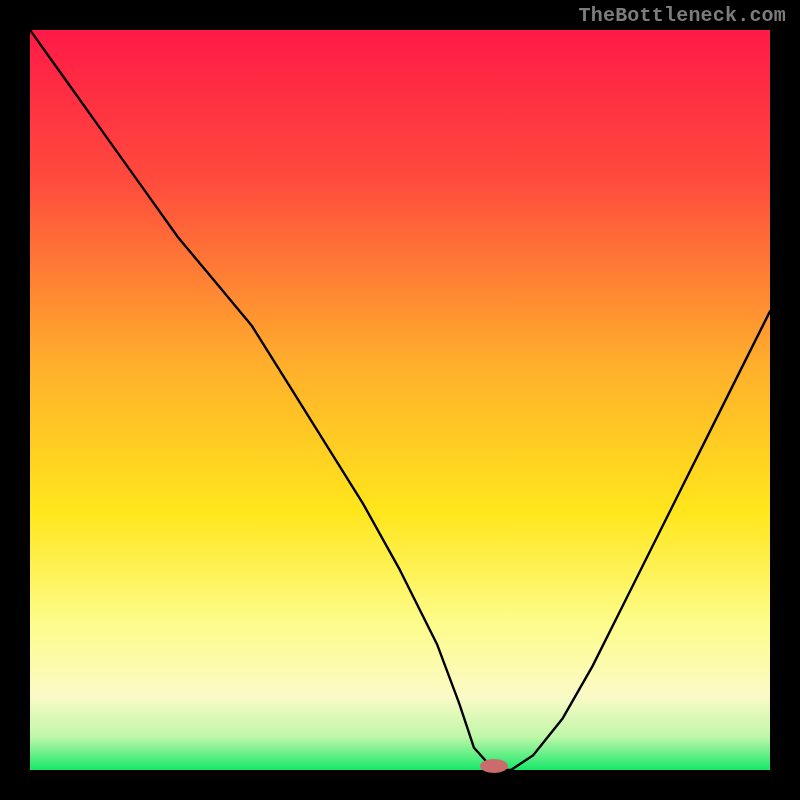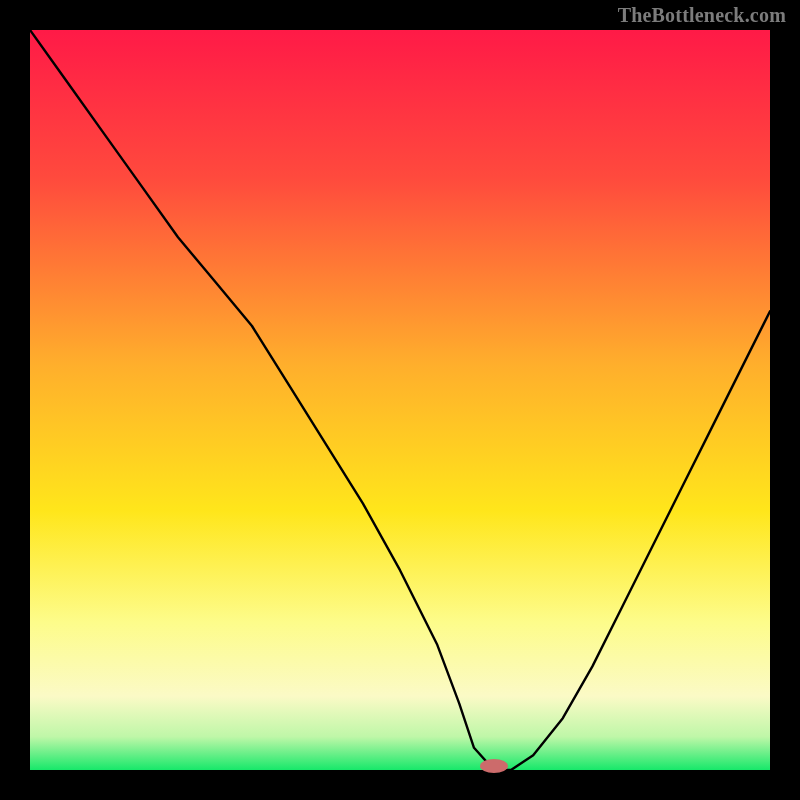--- a/index.html
+++ b/index.html
@@ -15,21 +15,21 @@
     top: 0;
     left: 0;
     width: 800px;
     height: 800px;
     background: #000;
   }
   .watermark {
     position: absolute;
     top: 4px;
     right: 14px;
-    font-family: Liberation Serif, serif;
+    font-family: Liberation Mono, monospace;
     font-size: 20px;
     font-weight: bold;
     color: #7c7c7c;
     letter-spacing: 0.2px;
     z-index: 5;
   }
   svg.plot {
     position: absolute;
     top: 0;
     left: 0;

